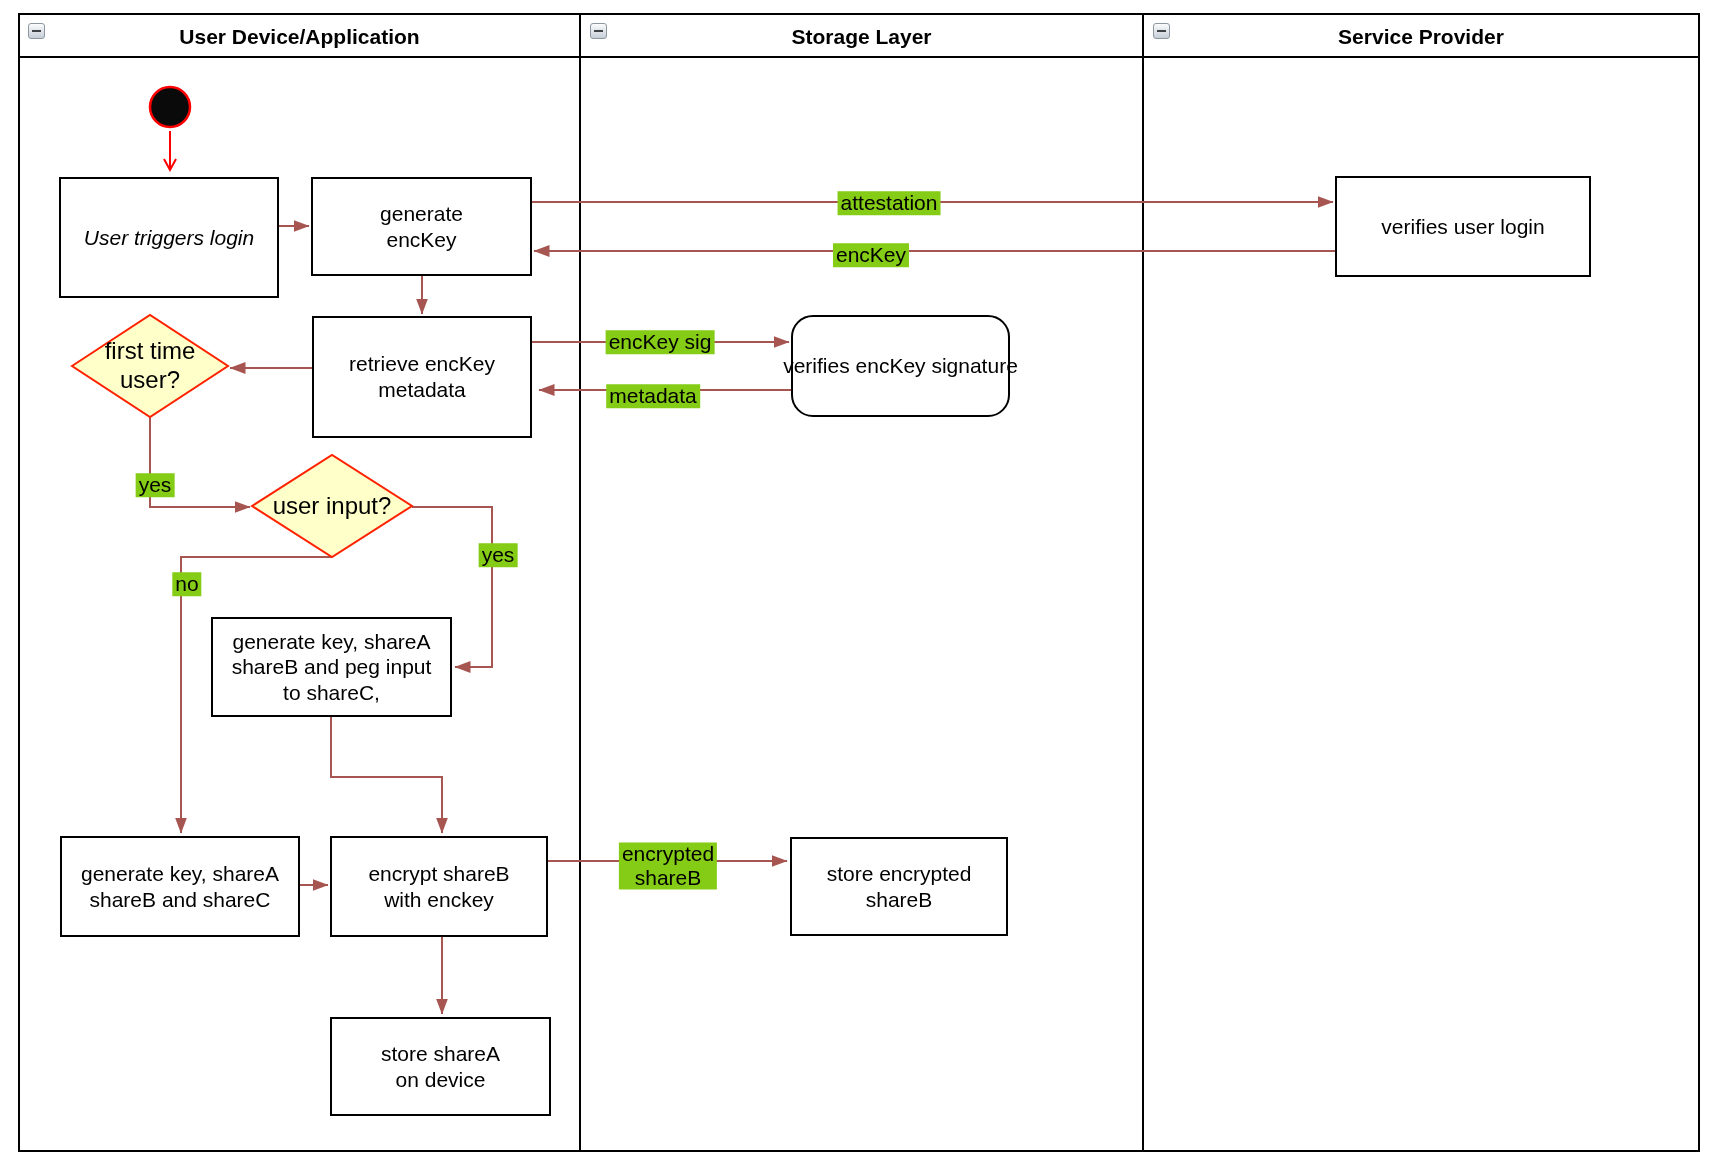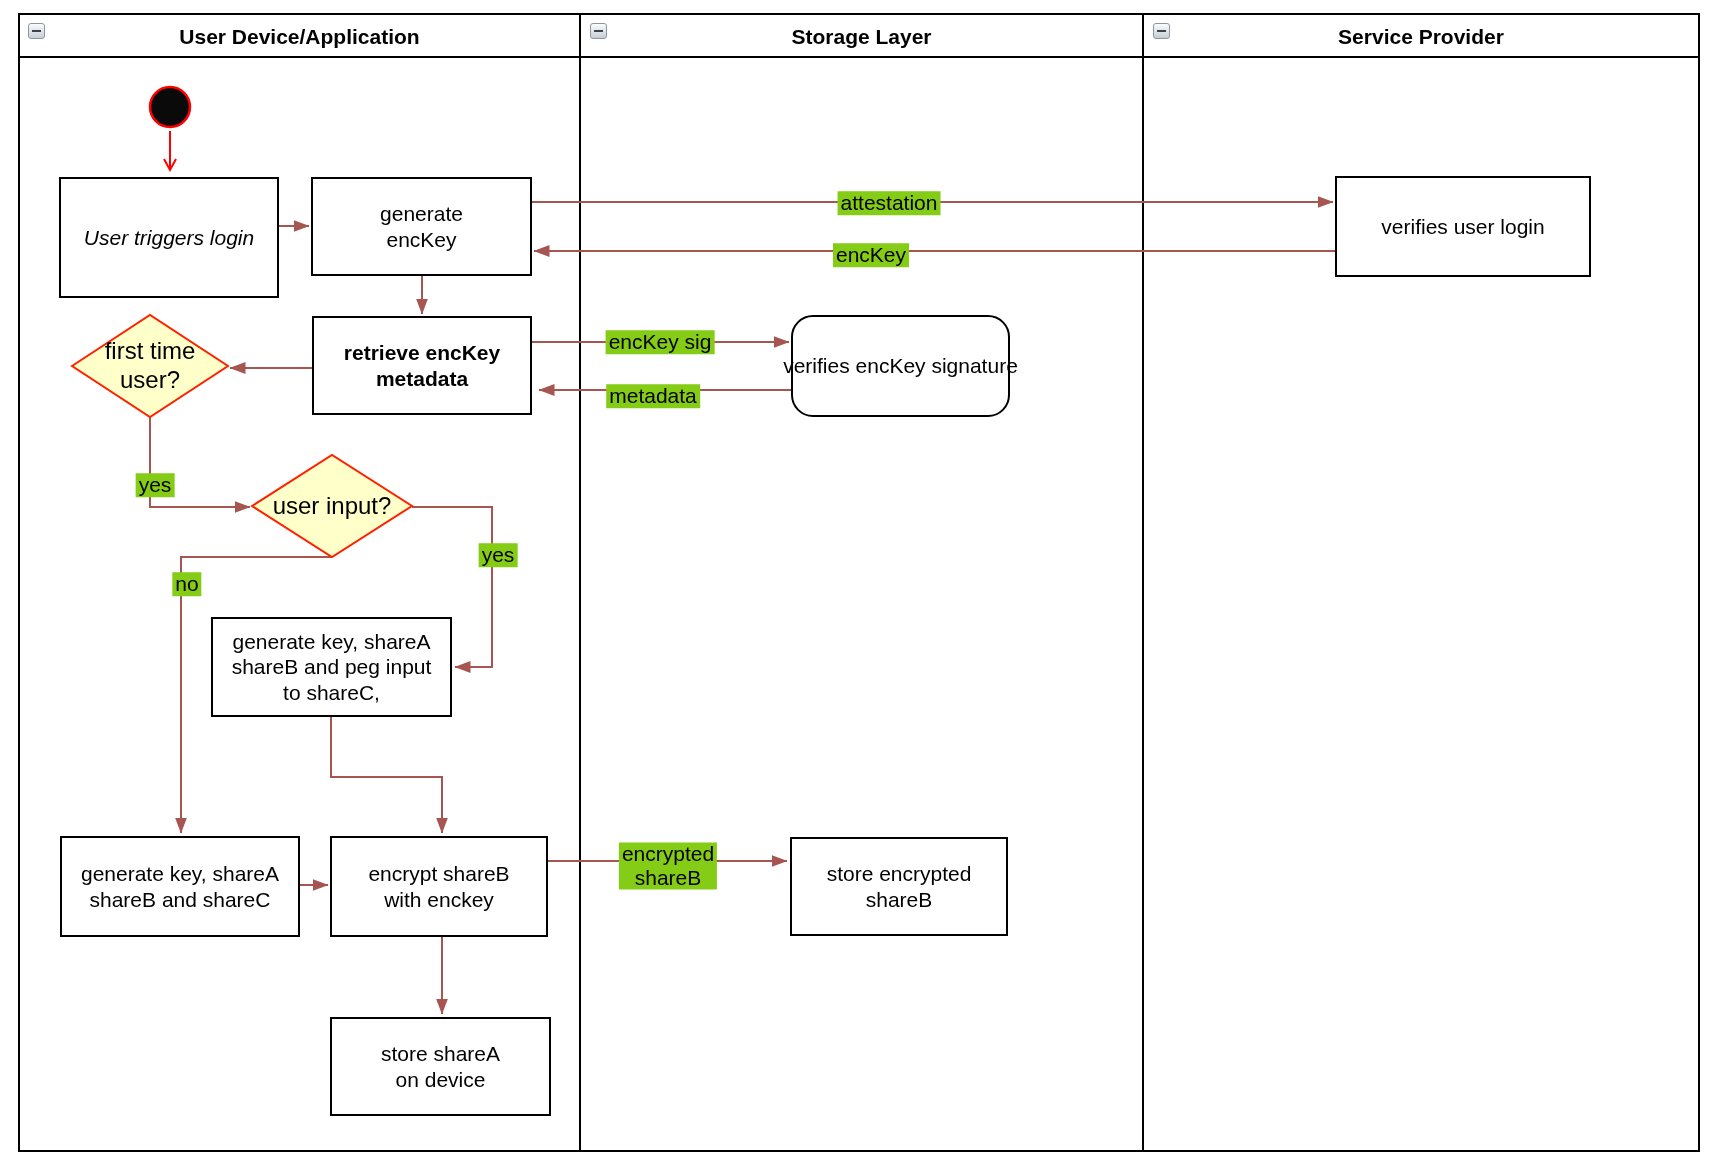--- a/index.html
+++ b/index.html
@@ -52,21 +52,21 @@
     position:absolute;z-index:3;box-sizing:border-box;
     background:#ffffff;border:2px solid #000;
     display:flex;align-items:center;justify-content:center;
     text-align:center;font-size:21px;line-height:1.22;color:#000;
     white-space:pre-line;
   }
   .node.nowrap{white-space:nowrap;overflow:visible;}
   .n-login{left:59px;top:177px;width:220px;height:121px;font-style:italic;}
   .n-retrieves{left:311px;top:177px;width:221px;height:99px;}
   .n-verify-login{left:1335px;top:176px;width:256px;height:101px;}
-  .n-metadata{left:312px;top:316px;width:220px;height:99px;font-weight:bold;}
+  .n-metadata{left:312px;top:316px;width:220px;height:122px;}
   .n-signature{left:791px;top:315px;width:219px;height:102px;border-radius:22px;}
   .n-peg{left:211px;top:617px;width:241px;height:100px;}
   .n-genabc{left:60px;top:836px;width:240px;height:101px;}
   .n-encrypt{left:330px;top:836px;width:218px;height:101px;}
   .n-store-enc{left:790px;top:837px;width:218px;height:99px;}
   .n-store-a{left:330px;top:1017px;width:221px;height:99px;}
 
   
   .diamond-label{
     position:absolute;z-index:3;transform:translate(-50%,-50%);

